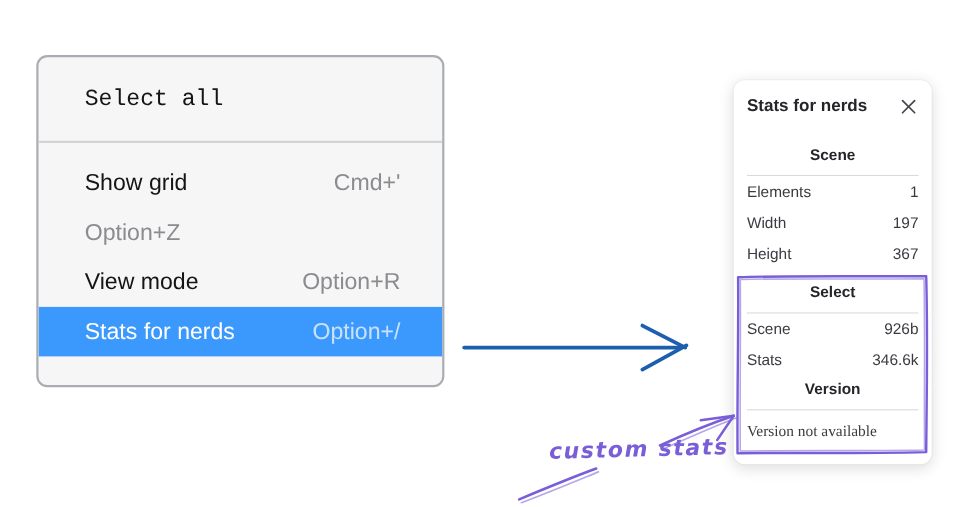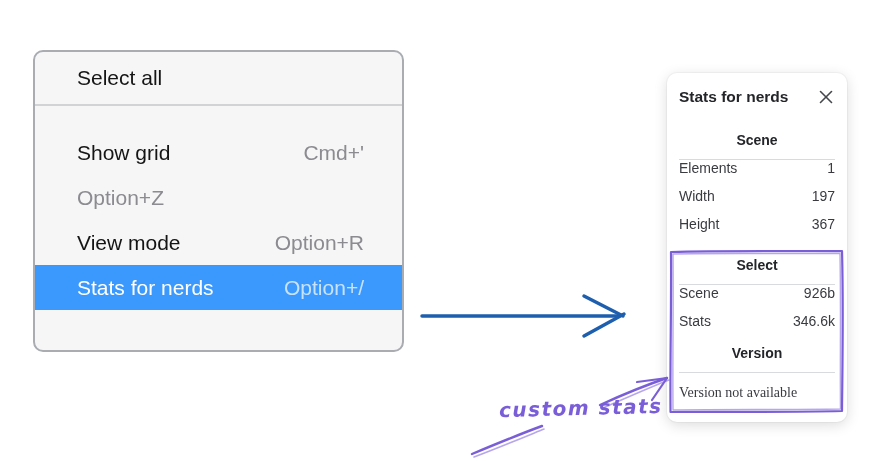--- a/index.html
+++ b/index.html
@@ -25,27 +25,27 @@
   }
   .menu-item {
     display: flex;
     align-items: center;
     justify-content: space-between;
     padding: 0 38px 0 42px;
     height: 45px;
     font-size: 21px;
     color: var(--menu-text);
   }
-  .menu-item.tall { height: 52px; }
+  .menu-item.tall { height: 76px; font-family: Liberation Mono, monospace; }
   .menu-item .mi-shortcut { color: var(--menu-shortcut); }
   .menu-sep {
     height: 0;
     border-top: 2px solid var(--menu-separator);
   }
-  .menu-group { padding-top: 24px; text-align: right; }
+  .menu-group { padding-top: 14px; text-align: right; }
   .menu-item.highlighted {
     background: var(--highlight-bg);
     color: var(--highlight-text);
   }
   .menu-item.highlighted .mi-shortcut { color: var(--highlight-shortcut); }
 
   
   .blue-arrow-svg { position: absolute; left: 418px; top: 288px; }
   .stroke-blue { stroke: var(--arrow-blue); stroke-width: 3.5; fill: none; stroke-linecap: round; }
 
@@ -92,20 +92,21 @@
   .sec-heading.storage { margin-top: 12px; }
   .sec-heading.version { margin-top: 3px; }
   .sec-divider {
     border: none;
     border-top: 1px solid var(--panel-divider);
     margin: 10px 0 0 0;
   }
   .srow {
     display: flex;
     justify-content: space-between;
+    align-items: center;
     height: 28px;
   }
   .note-row {
     height: 28px;
     display: flex;
     align-items: flex-end;
     font-family: Liberation Serif, serif;
   }
 
   

